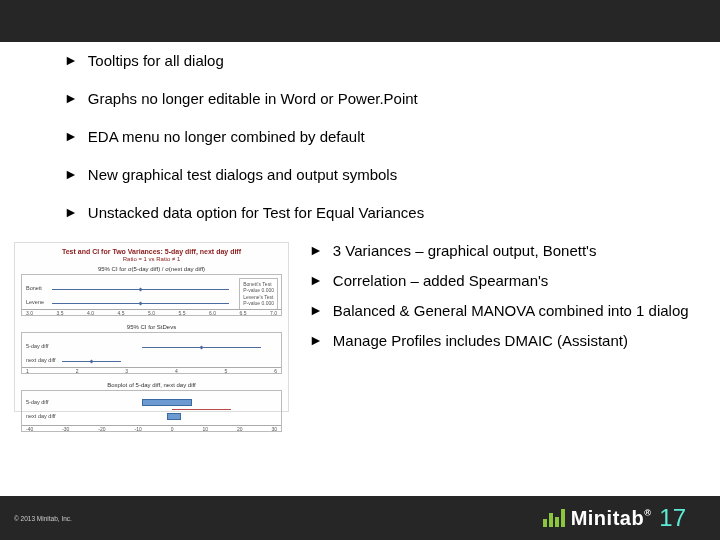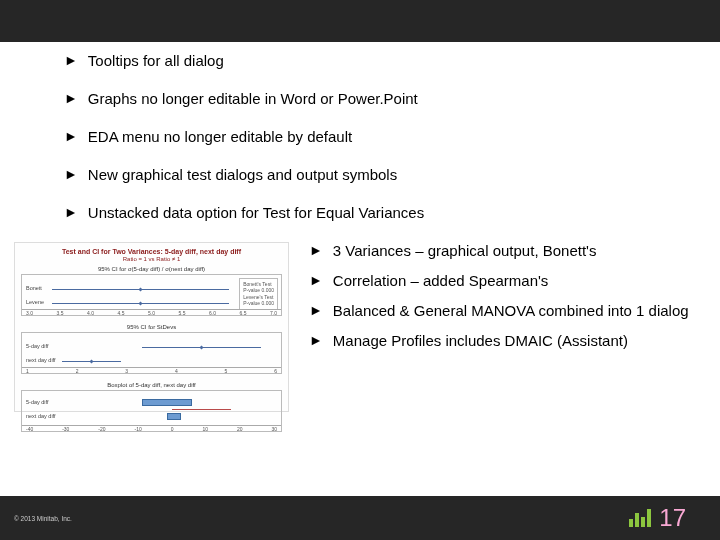--- a/index.html
+++ b/index.html
@@ -183,42 +183,42 @@
   }
   .logo-text sup {
     font-size: 9px;
     vertical-align: top;
     position: relative;
     top: 1px;
   }
   .logo-num {
     font-size: 24px;
     font-weight: 300;
-    color: #f9a8d4;
+    color: #5eead4;
     margin-left: 2px;
   }
 </style>
 </head>
 <body>
 
 <div class="topbar"></div>
 
 <div class="content">
 
   <div class="bl">
     <span class="mark">►</span>
     <span>Tooltips for all dialog</span>
   </div>
   <div class="bl">
     <span class="mark">►</span>
     <span>Graphs no longer editable in Word or Power.Point</span>
   </div>
   <div class="bl">
     <span class="mark">►</span>
-    <span>EDA menu no longer editable by default</span>
+    <span>EDA menu no longer combined by default</span>
   </div>
   <div class="bl">
     <span class="mark">►</span>
     <span>New graphical test dialogs and output symbols</span>
   </div>
   <div class="bl">
     <span class="mark">►</span>
     <span>Unstacked data option for Test for Equal Variances</span>
   </div>
 
@@ -329,15 +329,16 @@
 
 <div class="bottombar">
   <div class="copyright">© 2013 Minitab, Inc.</div>
   <div class="logo">
     <div class="logo-bars">
       <span style="height:8px"></span>
       <span style="height:14px"></span>
       <span style="height:10px"></span>
       <span style="height:18px"></span>
     </div>
+    <div class="logo-text"><span>Minitab</span><sup>®</sup></div>
     <div class="logo-num">17</div>
   </div>
 </div>
 
 </body></html>

